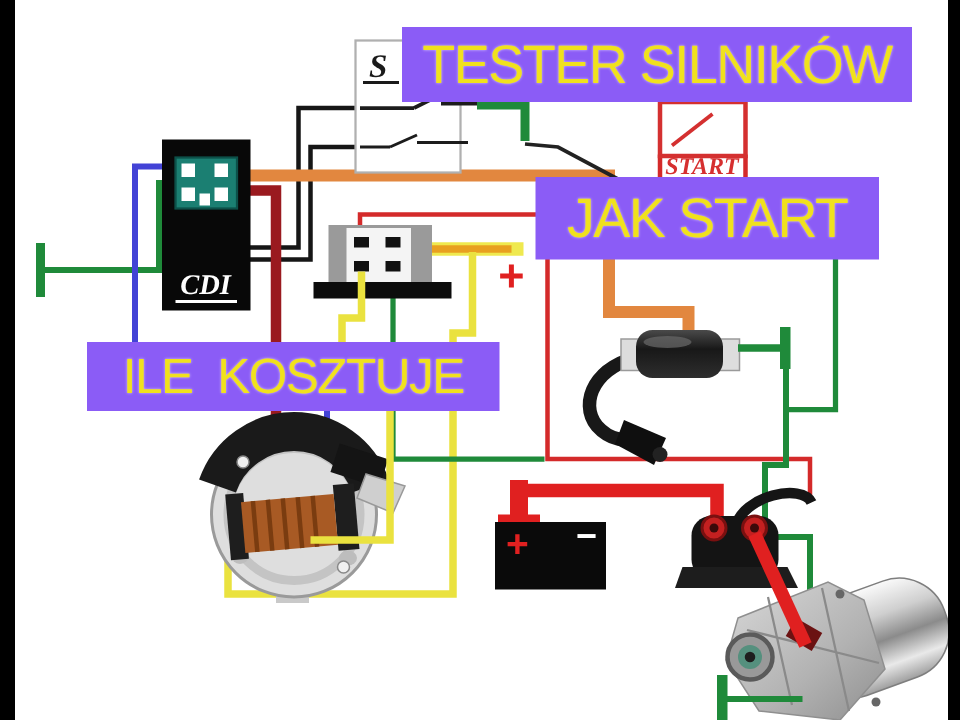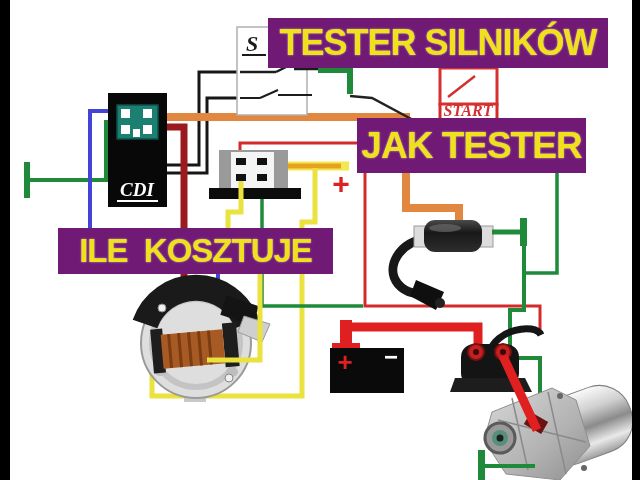--- a/index.html
+++ b/index.html
@@ -1,19 +1,19 @@
 <!DOCTYPE html>
 <html><head>
 <meta charset="utf-8">
 <style>
   html,body{margin:0;padding:0;background:#222;}
   .stage{position:relative;width:640px;height:480px;background:#ffffff;overflow:hidden;
          font-family:"Liberation Sans",sans-serif;}
   .stage svg{position:absolute;left:0;top:0;}
-  .banner{position:absolute;background:#701a75;color:#f0e11d;font-weight:700;
+  .banner{position:absolute;background:#8b5cf6;color:#f0e11d;font-weight:400;
           display:flex;align-items:center;justify-content:center;white-space:pre;
           letter-spacing:-1px;text-shadow:0 0 2px rgba(255,255,255,.65);
           font-family:"Liberation Sans",sans-serif;}
   .banner-top{left:268px;top:18px;width:340px;height:50px;font-size:36px;}
   .banner-mid{left:357px;top:118px;width:229px;height:55px;font-size:37px;}
   .banner-bot{left:58px;top:228px;width:275px;height:46px;font-size:33px;}
   .serif-it{font-family:"Liberation Serif",serif;font-style:italic;font-weight:bold;}
 </style>
 </head>
 <body>
@@ -182,15 +182,15 @@
   <text x="468" y="116" text-anchor="middle" fill="#d62f2f" font-size="16" class="serif-it">START</text>
   <text x="341" y="194" text-anchor="middle" fill="#e02020" font-size="30" font-weight="bold">+</text>
   <text x="345" y="371" text-anchor="middle" fill="#e02020" font-size="26" font-weight="bold">+</text>
   <text x="391" y="365" text-anchor="middle" fill="#ffffff" font-size="24" font-weight="bold">−</text>
 
   <rect x="0" y="0" width="10" height="480" fill="#000"></rect>
   <rect x="632" y="0" width="8" height="480" fill="#000"></rect>
 </svg>
 
 <div class="banner banner-top">TESTER SILNIKÓW</div>
-<div class="banner banner-mid">JAK TESTER</div>
+<div class="banner banner-mid">JAK START</div>
 <div class="banner banner-bot">ILE  KOSZTUJE</div>
 </div>
 
 </body></html>

